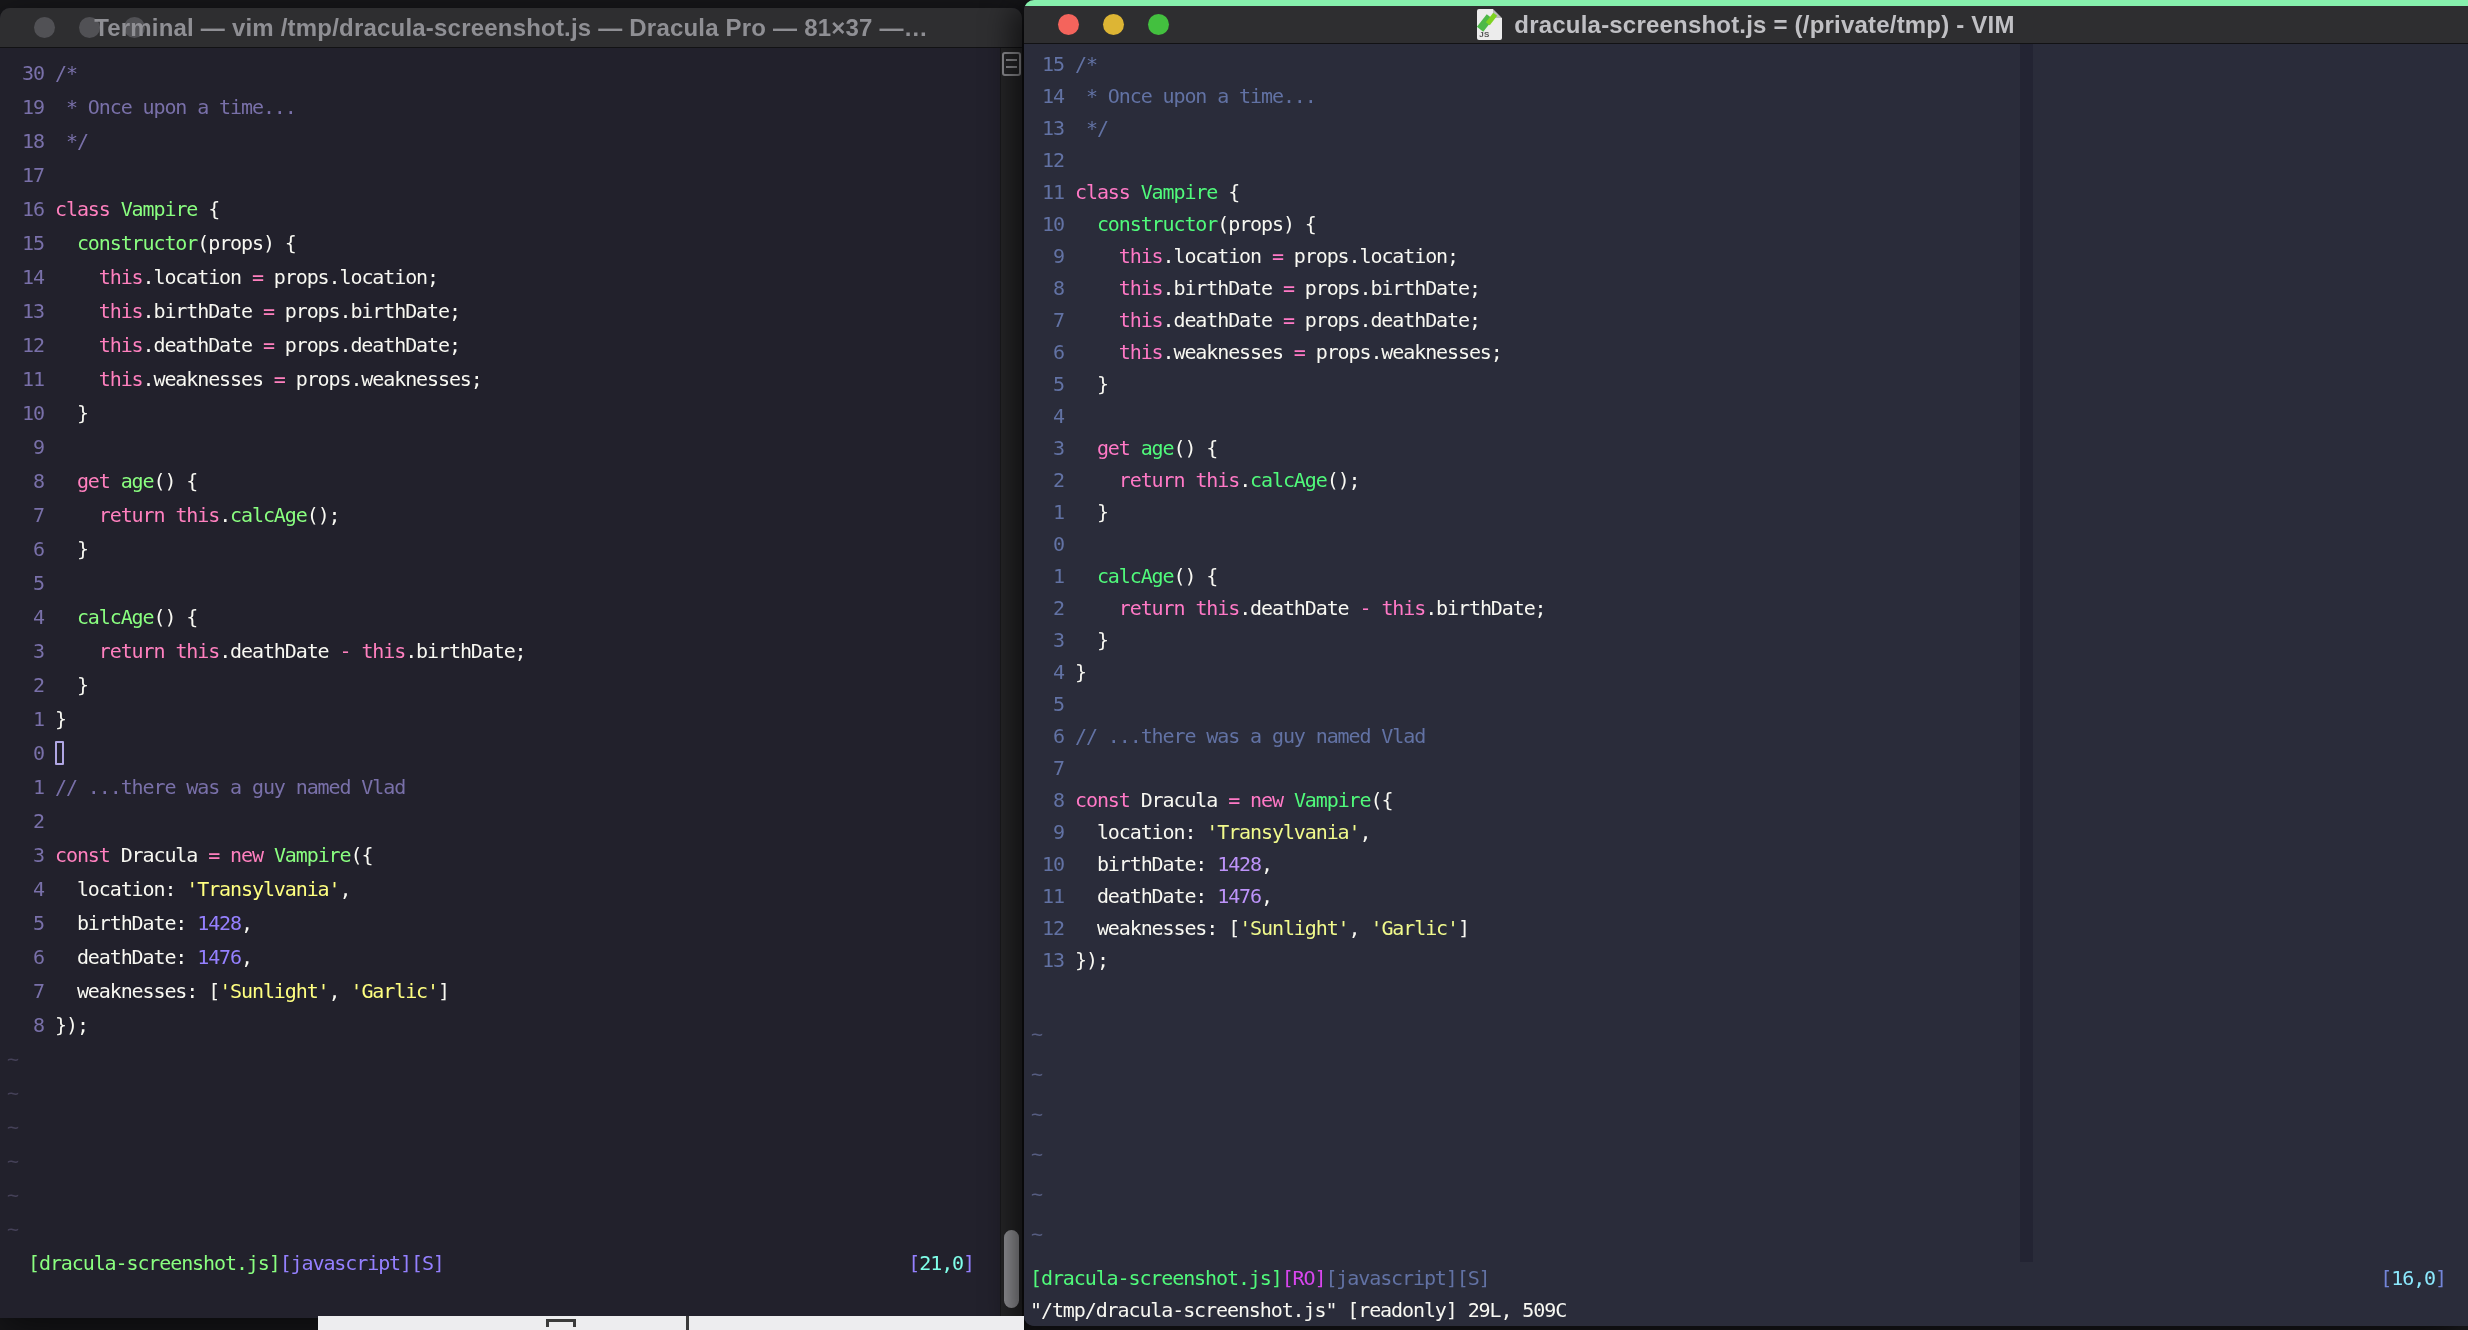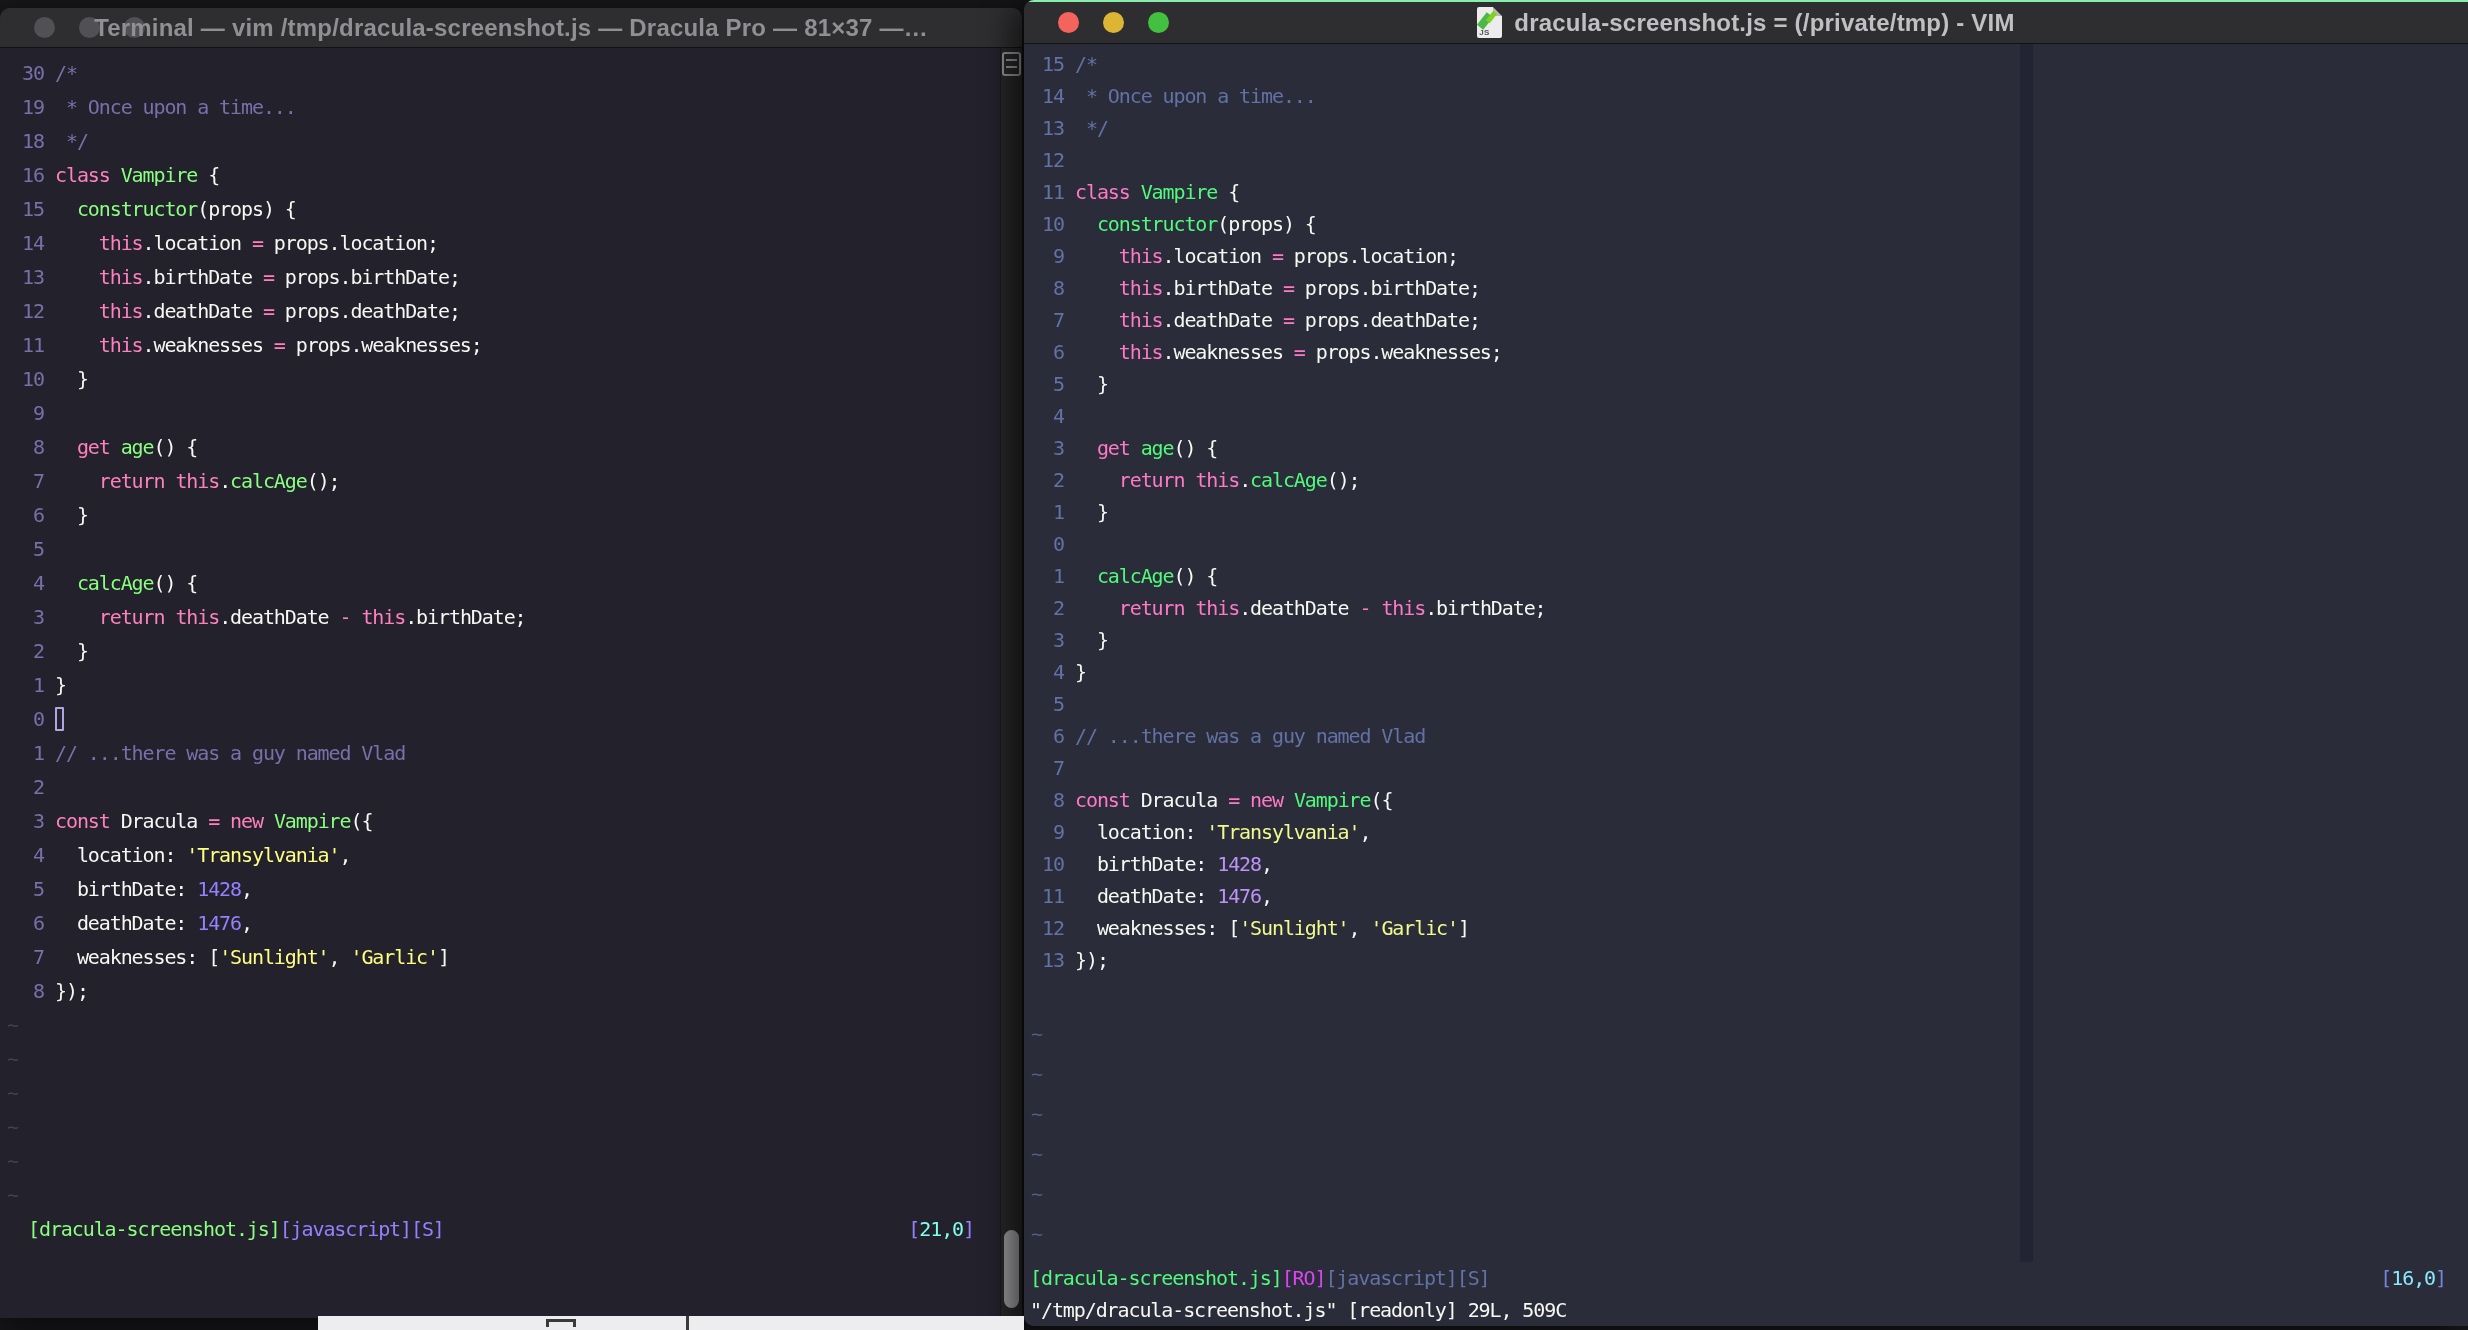--- a/index.html
+++ b/index.html
@@ -22,21 +22,21 @@
   #left-content .statusline { height:34px; line-height:34px;padding-left:28px; }
 
   
   #left-scrollbar { position:absolute; top:40px; right:0; width:22px; bottom:0; background:#262628; border-left:1px solid #1a1a1c; }
   #split-pane-button { position:absolute; top:4px; left:1px; width:19px; height:24px; border:2px solid #909094; border-radius:3px; }
   #split-pane-button .bar { height:2px; background:#909094; margin:5px 2px 0 2px; }
   #left-scroll-thumb { position:absolute; left:3px; bottom:10px; width:15px; height:78px; border-radius:8px; background:#97979b; }
 
   
   #right-window { left:1024px; top:0; width:1444px; height:1326px; border-radius:10px 0 0 10px; overflow:hidden; background:#2a2c3a; box-shadow:-12px 6px 30px rgba(0,0,0,.6); }
-  #right-window .titlebar { height:44px; border-top:2px solid #86efac; }
+  #right-window .titlebar { height:44px; border-top:6px solid #86efac; }
   #right-window .title-text { color:#c0c0c4; display:flex; justify-content:center; align-items:center; gap:12px; }
   .tl-close { background:#f4645c; } .tl-min { background:#ddb534; } .tl-zoom { background:#43c03f; }
   #right-content { position:absolute; top:44px; left:0; right:0; bottom:0; background:#2a2c3a; padding-top:4px; font-family:"DejaVu Sans Mono", monospace; font-size:20px; letter-spacing:-1.1px; display:flex; flex-direction:column; }
   #right-content .row { height:32px; line-height:32px; flex:0 0 auto; }
   #right-content .tilde-row { height:40px; line-height:40px; }
   #right-content .tilde-gap { height:38px; flex:0 0 auto; }
   #right-content .spacer { flex:1 1 auto; }
   #right-content .statusline { height:32px; line-height:32px; flex:0 0 auto; }
   #colorcolumn { position:absolute; left:996px; top:0; width:13px; height:1218px; background:#232433; }
 
@@ -95,20 +95,21 @@
       <span class="tl"></span>
       <span class="tl"></span>
     </div>
     <div class="title-text">Terminal — vim /tmp/dracula-screenshot.js — Dracula Pro — 81×37 —…</div>
   </div>
   <div id="left-content">
 
     <div class="row"><span class="padL"></span><span class="gutter">30</span><span class="gcap"></span><span class="codeln"><span class="tok-c">/*</span></span></div>
       <div class="row"><span class="padL"></span><span class="gutter">19</span><span class="gcap"></span><span class="codeln"><span class="tok-c"> * Once upon a time...</span></span></div>
       <div class="row"><span class="padL"></span><span class="gutter">18</span><span class="gcap"></span><span class="codeln"><span class="tok-c"> */</span></span></div>
+      <div class="row"><span class="padL"></span><span class="gutter">17</span><span class="gcap"></span><span class="codeln"></span></div>
       <div class="row"><span class="padL"></span><span class="gutter">16</span><span class="gcap"></span><span class="codeln"><span class="tok-p">class</span><span class="tok-f"> </span><span class="tok-g">Vampire</span><span class="tok-f"> {</span></span></div>
       <div class="row"><span class="padL"></span><span class="gutter">15</span><span class="gcap"></span><span class="codeln"><span class="tok-f">  </span><span class="tok-g">constructor</span><span class="tok-f">(props) {</span></span></div>
       <div class="row"><span class="padL"></span><span class="gutter">14</span><span class="gcap"></span><span class="codeln"><span class="tok-f">    </span><span class="tok-p">this</span><span class="tok-f">.location </span><span class="tok-p">=</span><span class="tok-f"> props.location;</span></span></div>
       <div class="row"><span class="padL"></span><span class="gutter">13</span><span class="gcap"></span><span class="codeln"><span class="tok-f">    </span><span class="tok-p">this</span><span class="tok-f">.birthDate </span><span class="tok-p">=</span><span class="tok-f"> props.birthDate;</span></span></div>
       <div class="row"><span class="padL"></span><span class="gutter">12</span><span class="gcap"></span><span class="codeln"><span class="tok-f">    </span><span class="tok-p">this</span><span class="tok-f">.deathDate </span><span class="tok-p">=</span><span class="tok-f"> props.deathDate;</span></span></div>
       <div class="row"><span class="padL"></span><span class="gutter">11</span><span class="gcap"></span><span class="codeln"><span class="tok-f">    </span><span class="tok-p">this</span><span class="tok-f">.weaknesses </span><span class="tok-p">=</span><span class="tok-f"> props.weaknesses;</span></span></div>
       <div class="row"><span class="padL"></span><span class="gutter">10</span><span class="gcap"></span><span class="codeln"><span class="tok-f">  }</span></span></div>
       <div class="row"><span class="padL"></span><span class="gutter">9</span><span class="gcap"></span><span class="codeln"></span></div>
       <div class="row"><span class="padL"></span><span class="gutter">8</span><span class="gcap"></span><span class="codeln"><span class="tok-f">  </span><span class="tok-p">get</span><span class="tok-f"> </span><span class="tok-g">age</span><span class="tok-f">() {</span></span></div>
       <div class="row"><span class="padL"></span><span class="gutter">7</span><span class="gcap"></span><span class="codeln"><span class="tok-f">    </span><span class="tok-p">return</span><span class="tok-f"> </span><span class="tok-p">this</span><span class="tok-f">.</span><span class="tok-g">calcAge</span><span class="tok-f">();</span></span></div>

